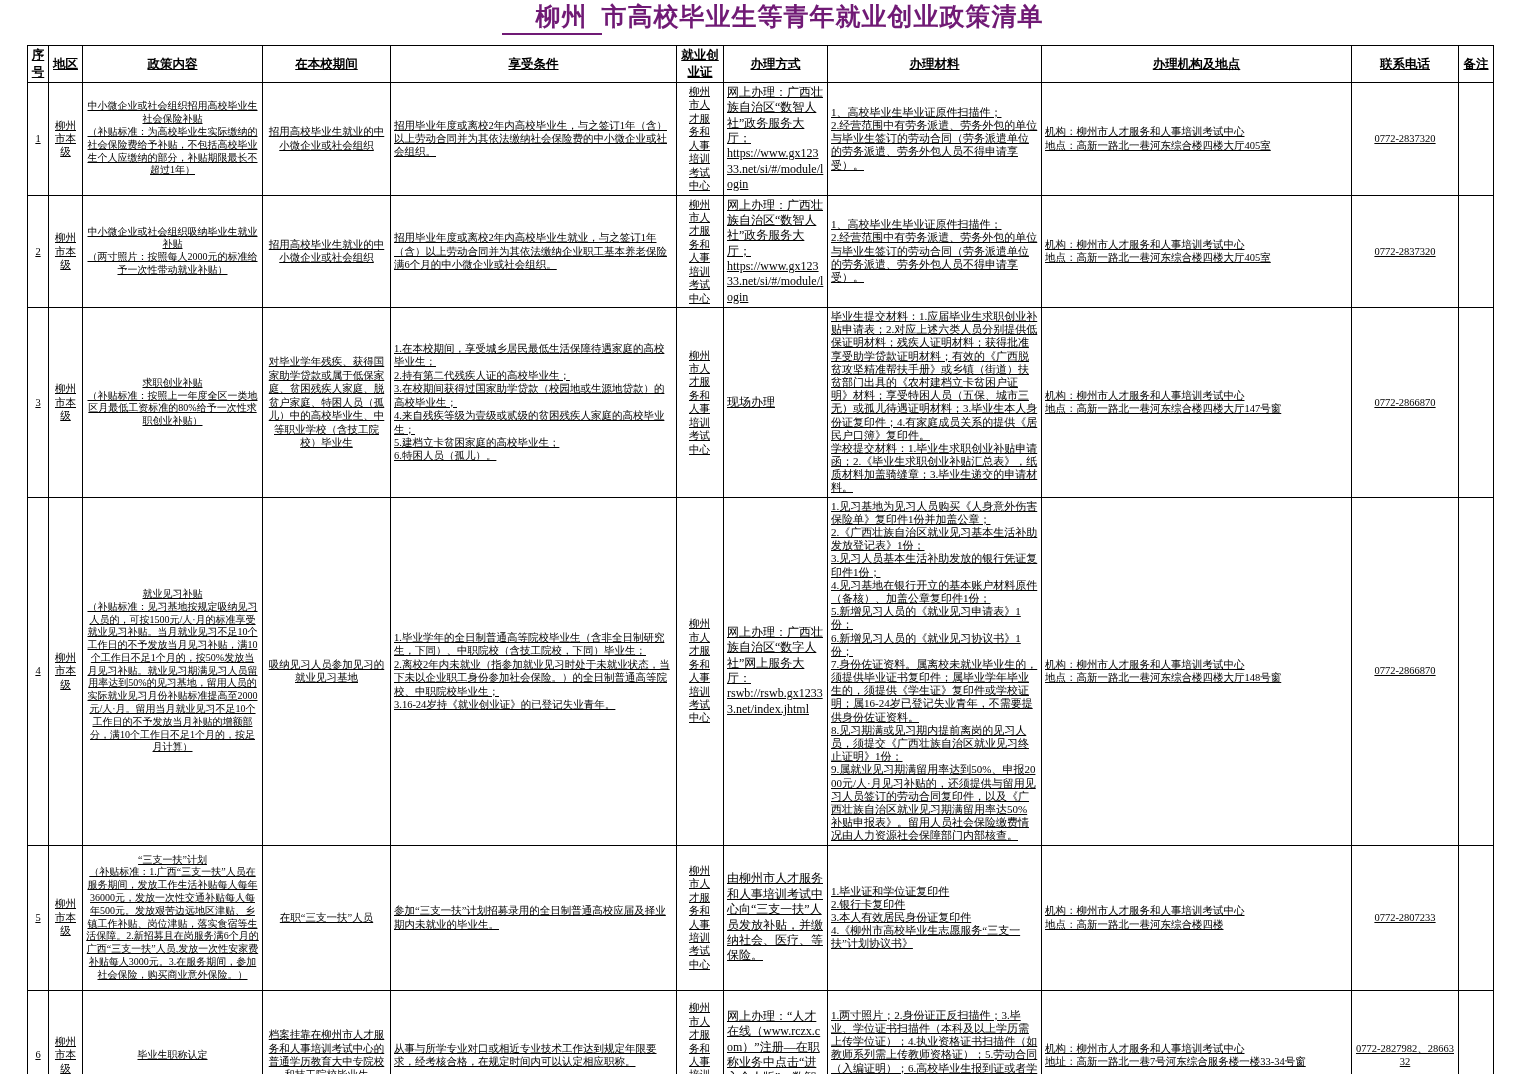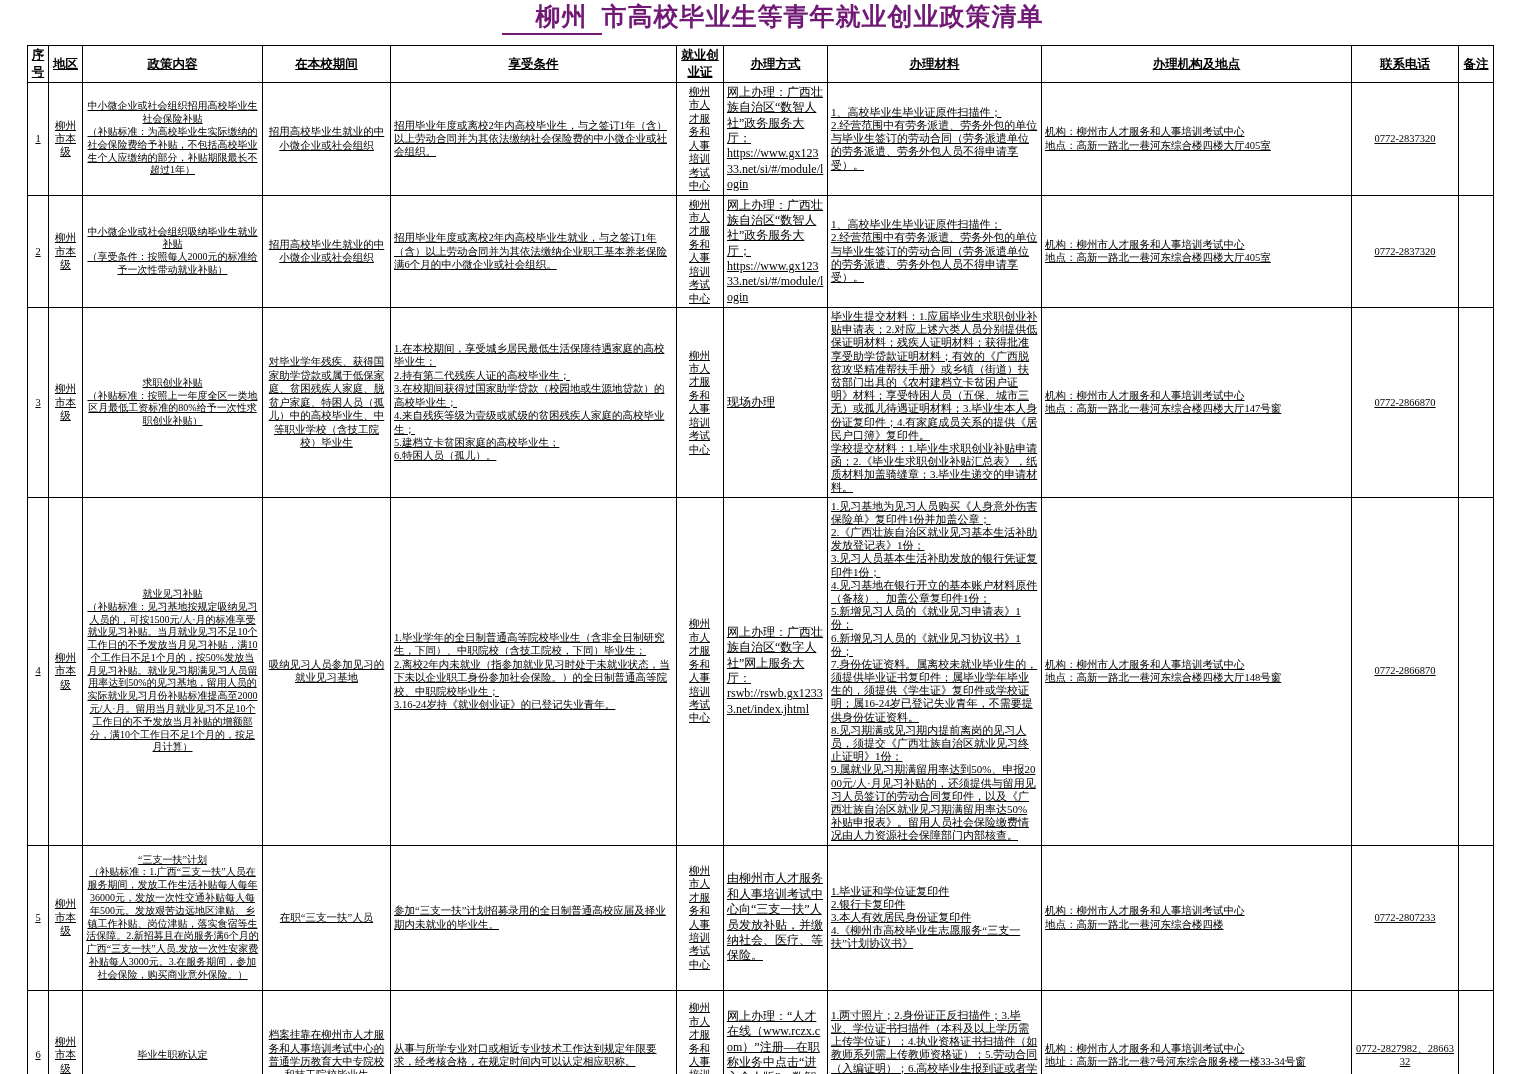--- a/index.html
+++ b/index.html
@@ -127,21 +127,21 @@
 2.经营范围中有劳务派遣、劳务外包的单位与毕业生签订的劳动合同（劳务派遣单位的劳务派遣、劳务外包人员不得申请享受）。</td>
           <td class="col-agency">机构：柳州市人才服务和人事培训考试中心
 地点：高新一路北一巷河东综合楼四楼大厅405室</td>
           <td class="col-phone">0772-2837320</td>
           <td class="col-remark"></td>
         </tr>
         <tr>
           <td class="col-no">2</td>
           <td class="col-region">柳州市本级</td>
           <td class="col-policy">中小微企业或社会组织吸纳毕业生就业补贴
-（享受条件：按照每人2000元的标准给予一次性带动就业补贴）</td>
+（两寸照片：按照每人2000元的标准给予一次性带动就业补贴）</td>
           <td class="col-target">招用高校毕业生就业的中小微企业或社会组织</td>
           <td class="col-conditions">招用毕业年度或离校2年内高校毕业生就业，与之签订1年（含）以上劳动合同并为其依法缴纳企业职工基本养老保险满6个月的中小微企业或社会组织。</td>
           <td class="col-unit">柳州市人才服务和人事培训考试中心</td>
           <td class="col-method">网上办理：广西壮族自治区“数智人社”政务服务大厅；
 https://www.gx12333.net/si/#/module/login</td>
           <td class="col-materials">1、高校毕业生毕业证原件扫描件；
 2.经营范围中有劳务派遣、劳务外包的单位与毕业生签订的劳动合同（劳务派遣单位的劳务派遣、劳务外包人员不得申请享受）。</td>
           <td class="col-agency">机构：柳州市人才服务和人事培训考试中心
 地点：高新一路北一巷河东综合楼四楼大厅405室</td>
           <td class="col-phone">0772-2837320</td>

